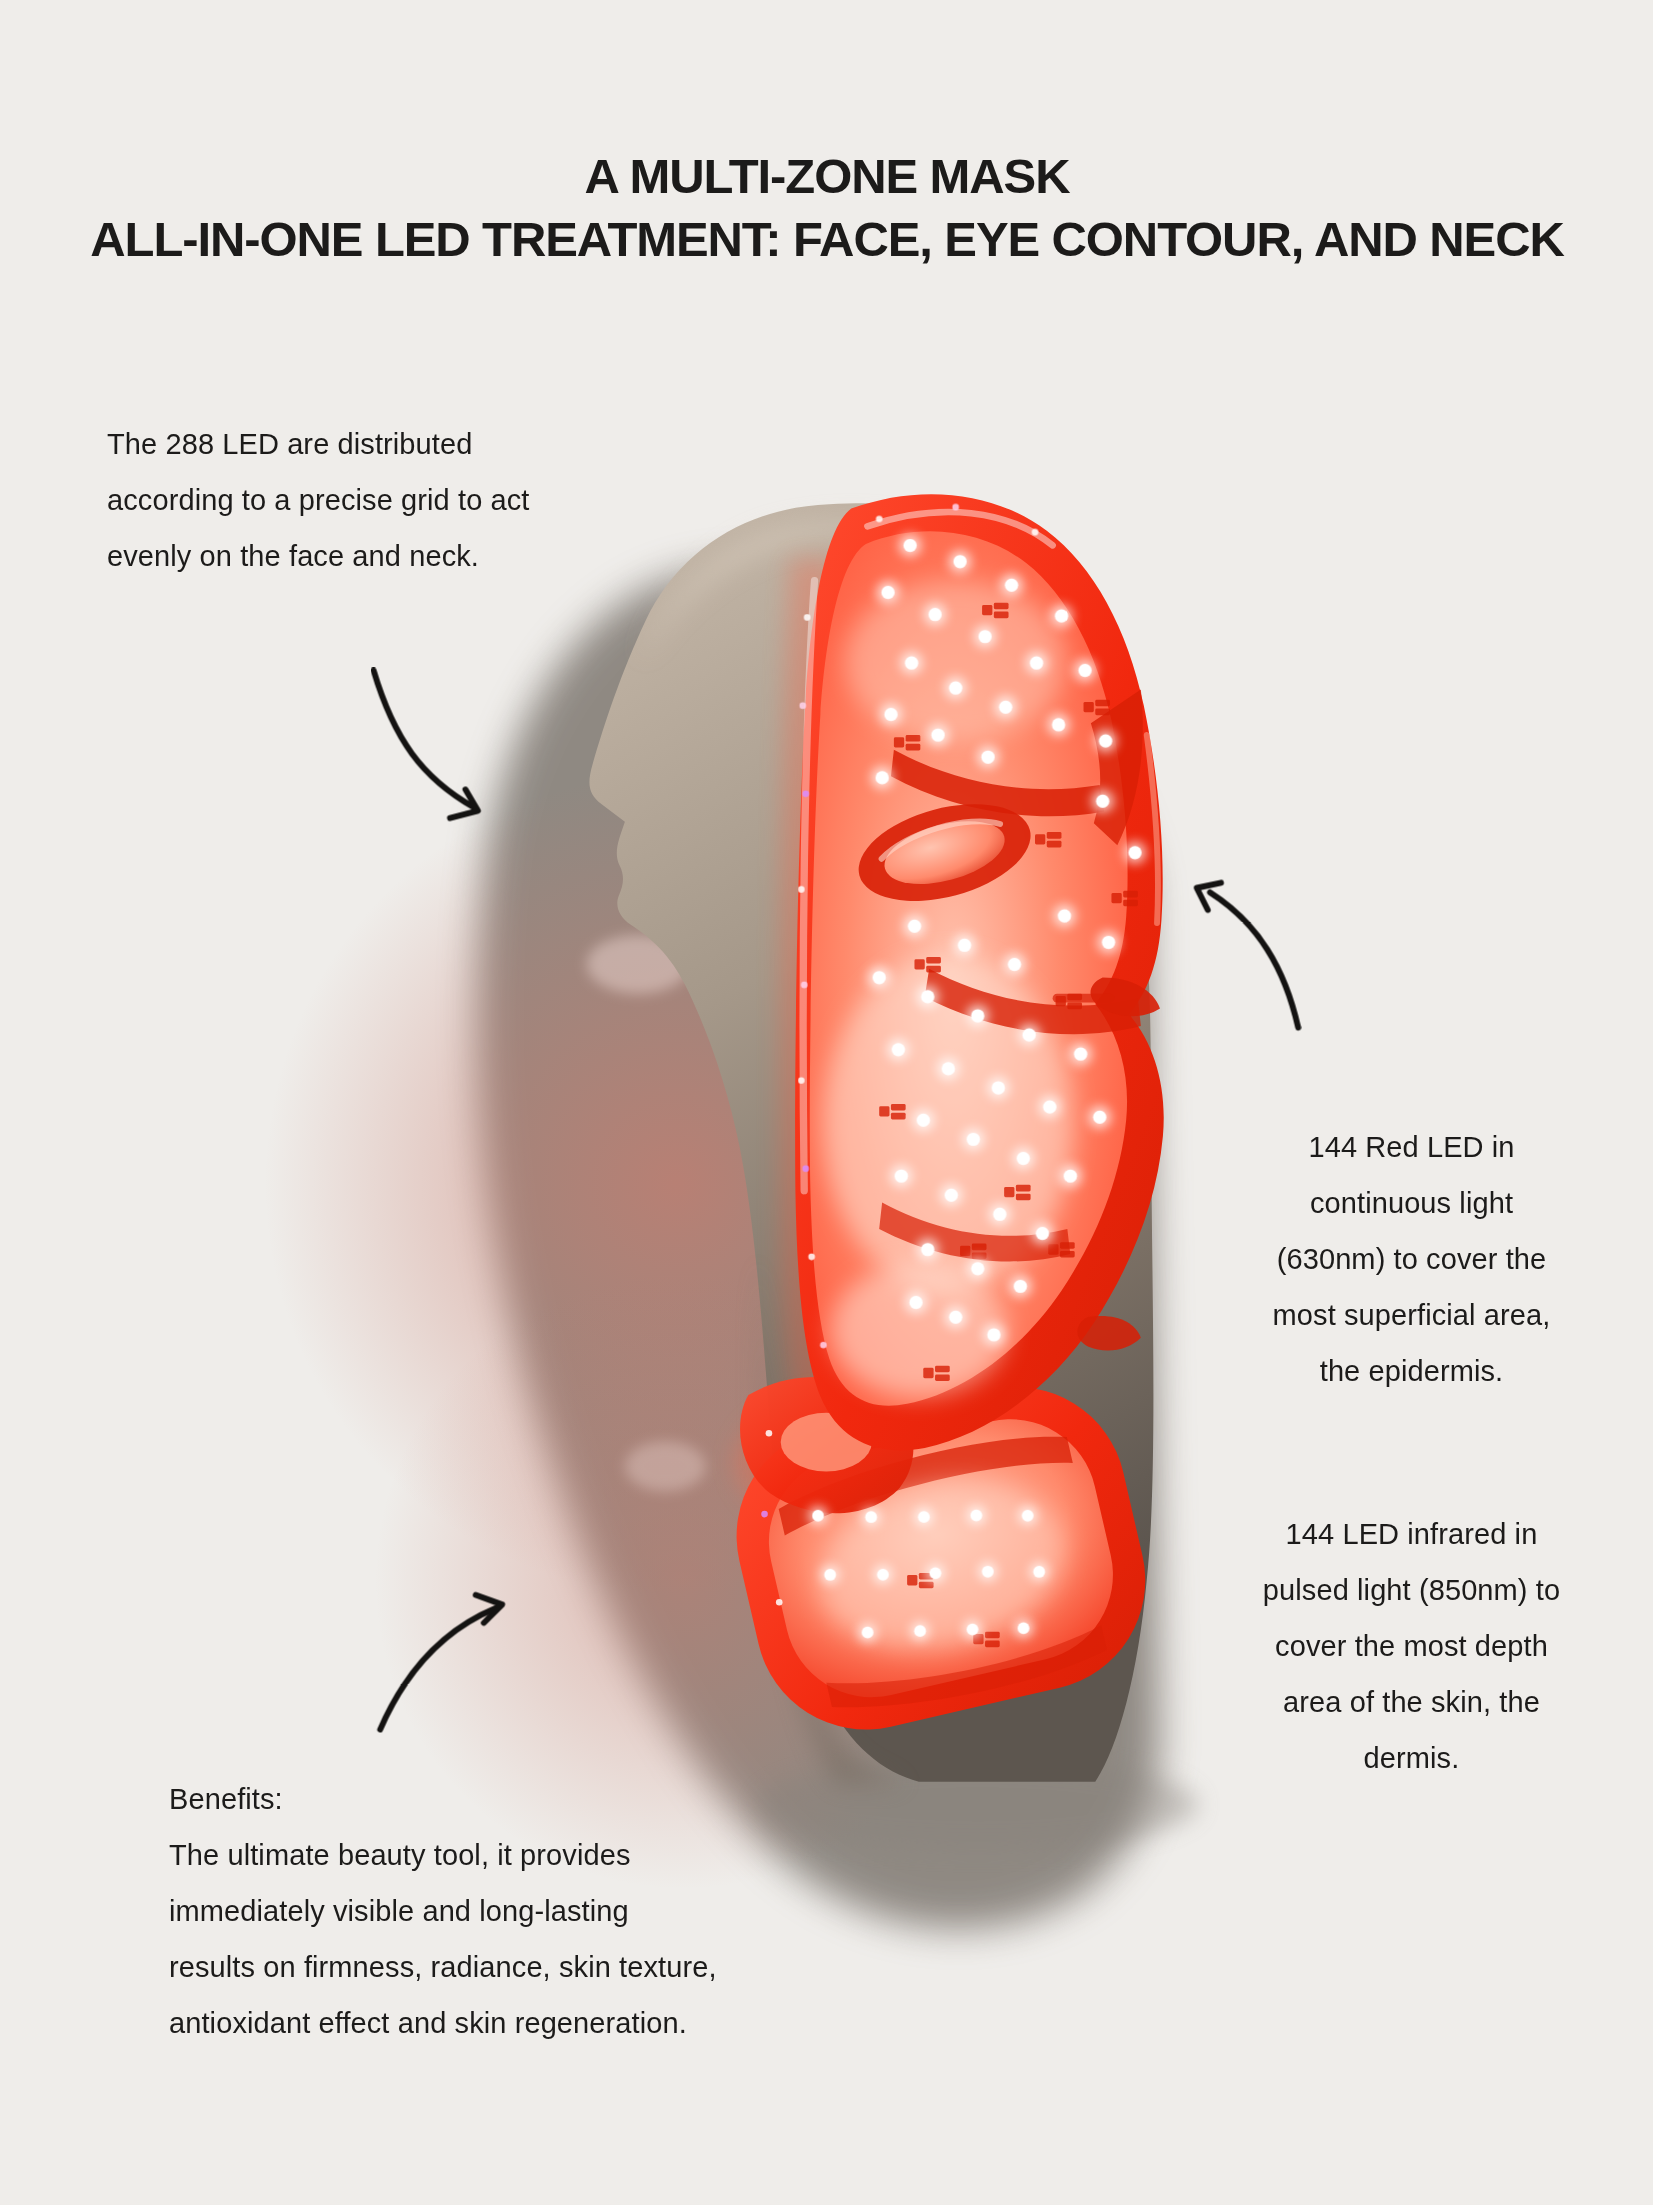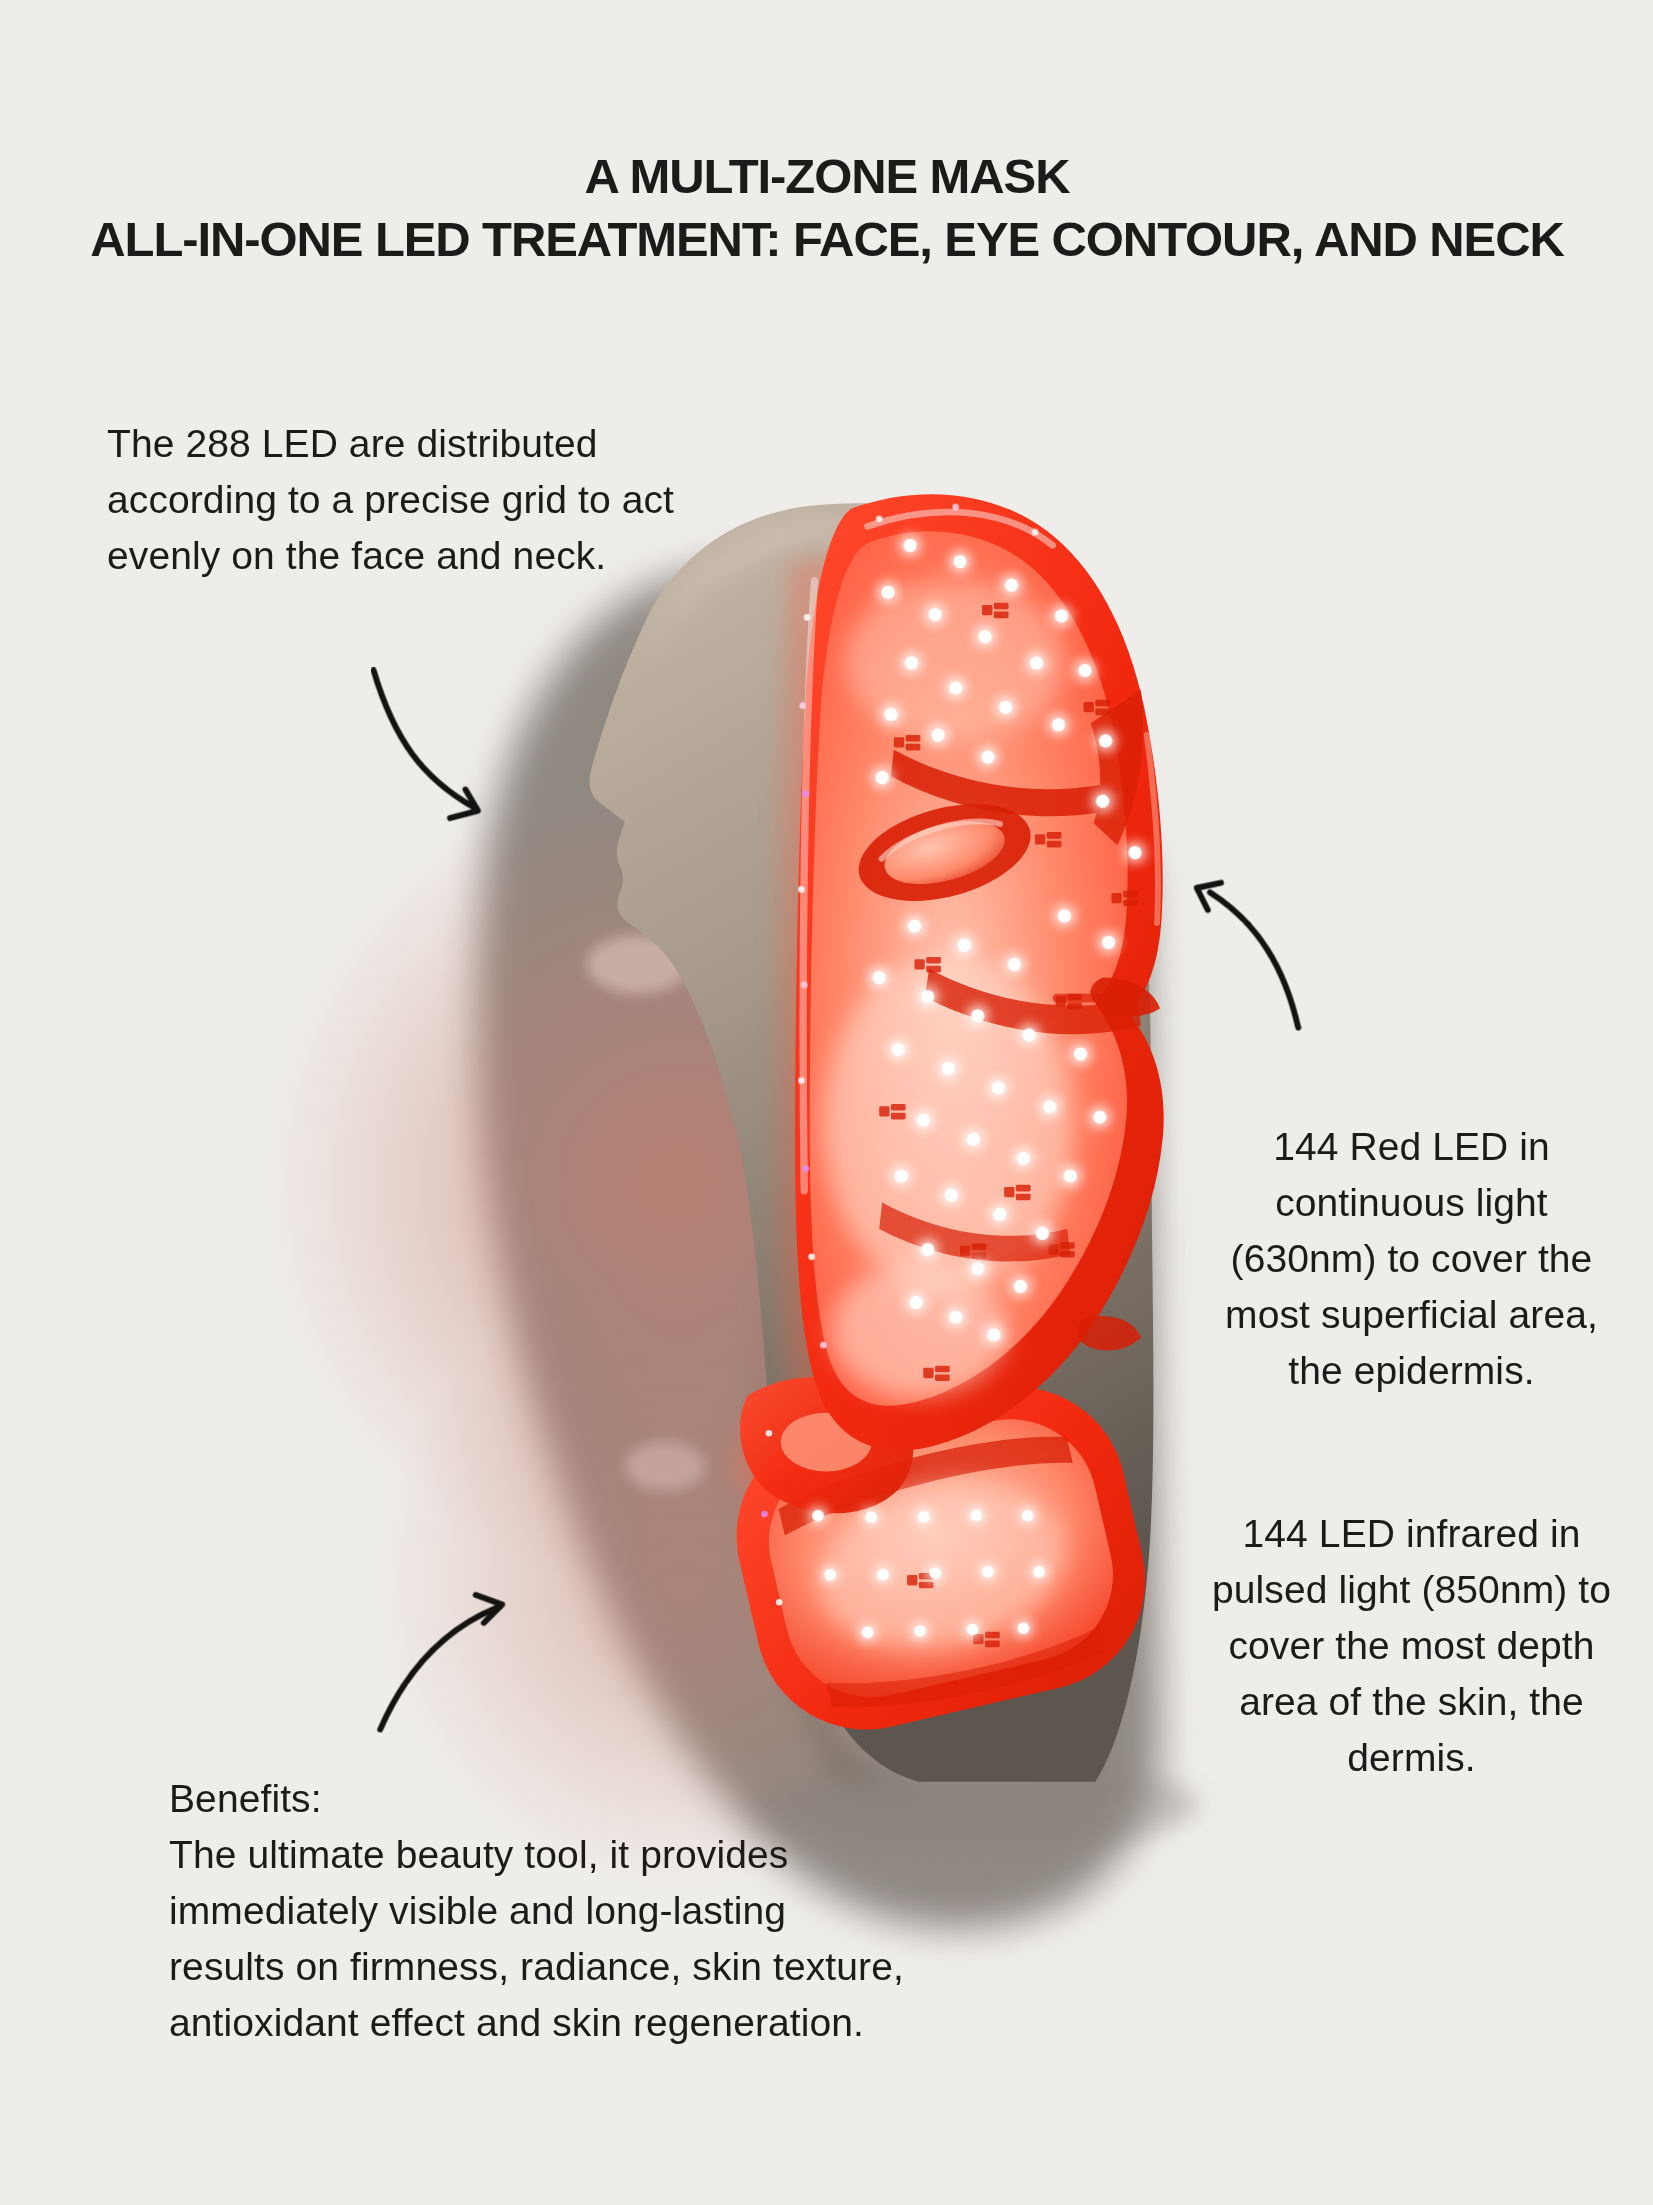--- a/index.html
+++ b/index.html
@@ -29,21 +29,21 @@
     color:var(--color-text);
   }
   .scene{position:absolute;left:0;top:0;width:1654px;height:2205px;display:block;}
   .txt{position:absolute;white-space:pre-line;}
   .headline{
     left:0;top:112px;width:1654px;
     text-align:center;
     font-size:49px;line-height:63px;font-weight:700;
     letter-spacing:-1.1px;
   }
-  .body-copy{font-size:39px;line-height:56px;font-weight:400;letter-spacing:0.1px;}
+  .body-copy{font-size:29px;line-height:56px;font-weight:400;letter-spacing:0.1px;}
   .callout-left{left:107px;top:416px;width:720px;text-align:left;}
   .callout-right{left:1147px;top:1063px;width:529px;text-align:center;}
   .callout-right .para2{margin-top:51px;}
   .callout-benefits{left:169px;top:1771px;width:926px;text-align:left;}
   p{margin:0;}
 </style>
 </head>
 <body>
 
 <div class="canvas">

